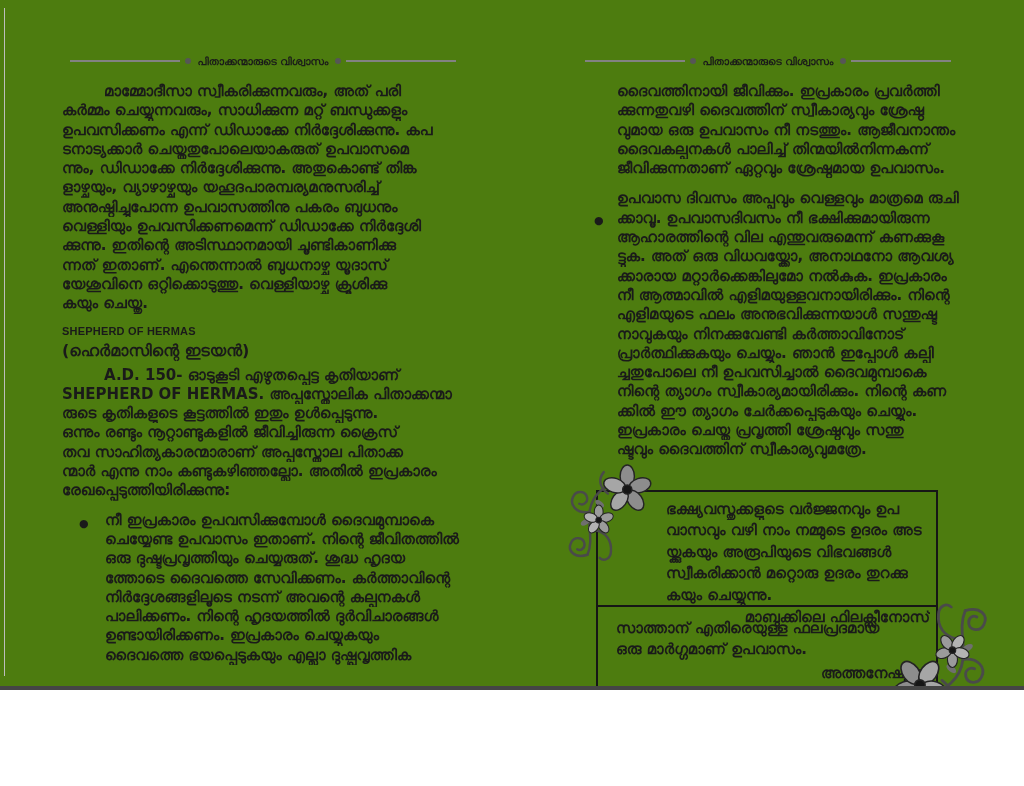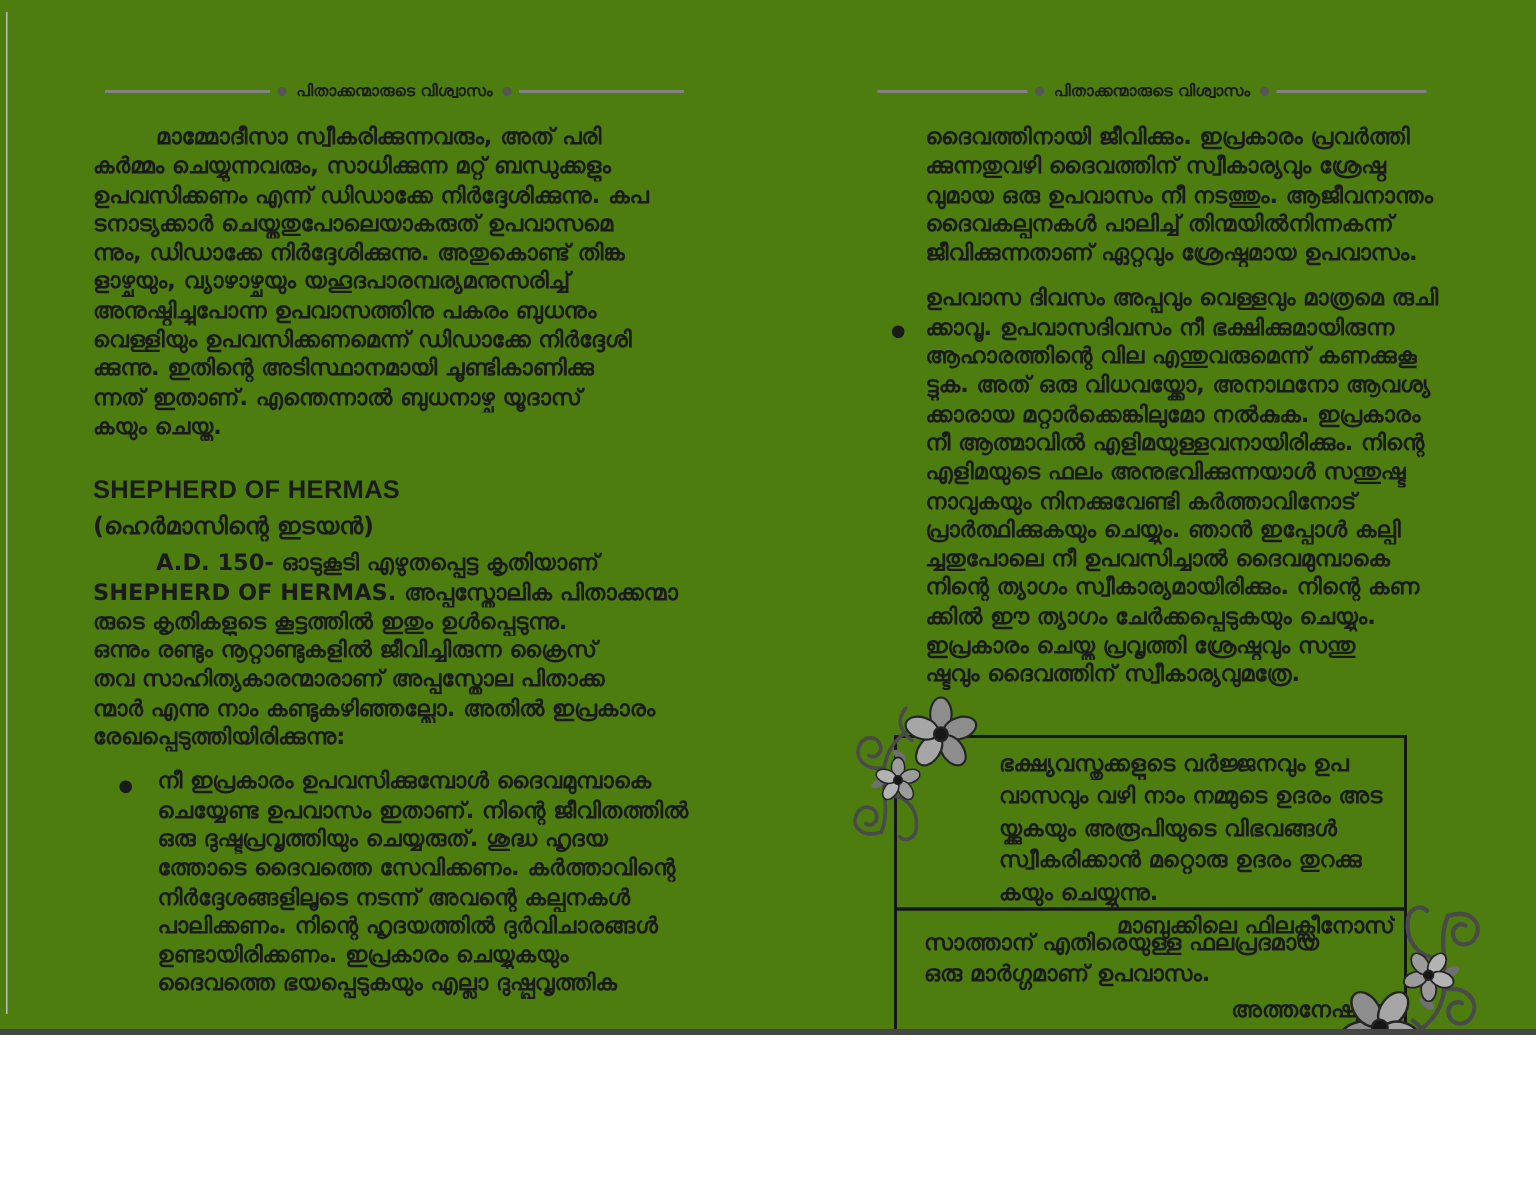--- a/index.html
+++ b/index.html
@@ -23,21 +23,21 @@
   .rh-line{flex:1;height:2px;background:#828282;}
   .dot{width:6px;height:6px;border-radius:50%;background:#565656;flex:none;}
   .dot.sm{width:5px;height:5px;}
   .rh-title{font-size:10.5px;white-space:nowrap;padding:0 2px;}
 
   
   .body-block{margin-top:14px;font-size:15px;line-height:19.3px;}
   .tline{text-align:justify;white-space:nowrap;overflow:hidden;}
   .para-indent .tline:first-child{text-indent:42px;}
 
-  .heading-en{font-family:"Liberation Sans","DejaVu Sans",sans-serif;font-size:17px;margin-top:23px;letter-spacing:0.2px;}
+  .heading-en{font-family:"Liberation Sans","DejaVu Sans",sans-serif;font-size:11px;margin-top:11px;letter-spacing:0.2px;}
   .heading-ml{font-size:16px;margin-top:4px;}
   .para2{margin-top:6px;}
 
   .lp-bullet-para{position:relative;margin-top:10px;padding-left:43px;}
   .lp-bullet-para .bullet-mark{position:absolute;left:17px;top:3px;font-size:11px;}
 
   .rp-para{padding-left:32px;position:relative;}
   .rp-bullet-para{margin-top:11px;}
   .rp-bullet-para .bullet-mark{position:absolute;left:9px;top:22px;font-size:11px;}
 
@@ -83,20 +83,21 @@
         <div class="tline">മാമ്മോദീസാ സ്വീകരിക്കുന്നവരും, അത്  പരി</div>
         <div class="tline">കർമ്മം ചെയ്യുന്നവരും, സാധിക്കുന്ന മറ്റ് ബന്ധുക്കളും</div>
         <div class="tline">ഉപവസിക്കണം എന്ന് ഡിഡാക്കേ നിർദ്ദേശിക്കുന്നു. കപ</div>
         <div class="tline">ടനാട്യക്കാർ ചെയ്തതുപോലെയാകരുത് ഉപവാസമെ</div>
         <div class="tline">ന്നും, ഡിഡാക്കേ നിർദ്ദേശിക്കുന്നു. അതുകൊണ്ട് തിങ്ക</div>
         <div class="tline">ളാഴ്ചയും, വ്യാഴാഴ്ചയും യഹൂദപാരമ്പര്യമനുസരിച്ച്</div>
         <div class="tline">അനുഷ്ഠിച്ചുപോന്ന ഉപവാസത്തിനു  പകരം ബുധനും</div>
         <div class="tline">വെള്ളിയും ഉപവസിക്കണമെന്ന് ഡിഡാക്കേ നിർദ്ദേശി</div>
         <div class="tline">ക്കുന്നു. ഇതിന്റെ അടിസ്ഥാനമായി ചൂണ്ടികാണിക്കു</div>
         <div class="tline">ന്നത് ഇതാണ്. എന്തെന്നാൽ ബുധനാഴ്ച യൂദാസ്</div>
+        <div class="tline">യേശുവിനെ ഒറ്റിക്കൊടുത്തു. വെള്ളിയാഴ്ച ക്രൂശിക്കു</div>
         <div class="tline">കയും ചെയ്തു.</div>
       </div>
 
     <div class="heading-en">SHEPHERD OF HERMAS</div>
     <div class="heading-ml">(ഹെർമാസിന്റെ ഇടയൻ)</div>
 
     <div class="body-block para-indent para2">
         <div class="tline">A.D.  150-  ഓടുകൂടി  എഴുതപ്പെട്ട  കൃതിയാണ്</div>
         <div class="tline">SHEPHERD OF HERMAS. അപ്പസ്തോലിക പിതാക്കന്മാ</div>
         <div class="tline">രുടെ കൃതികളുടെ കൂട്ടത്തിൽ ഇതും ഉൾപ്പെടുന്നു.</div>

